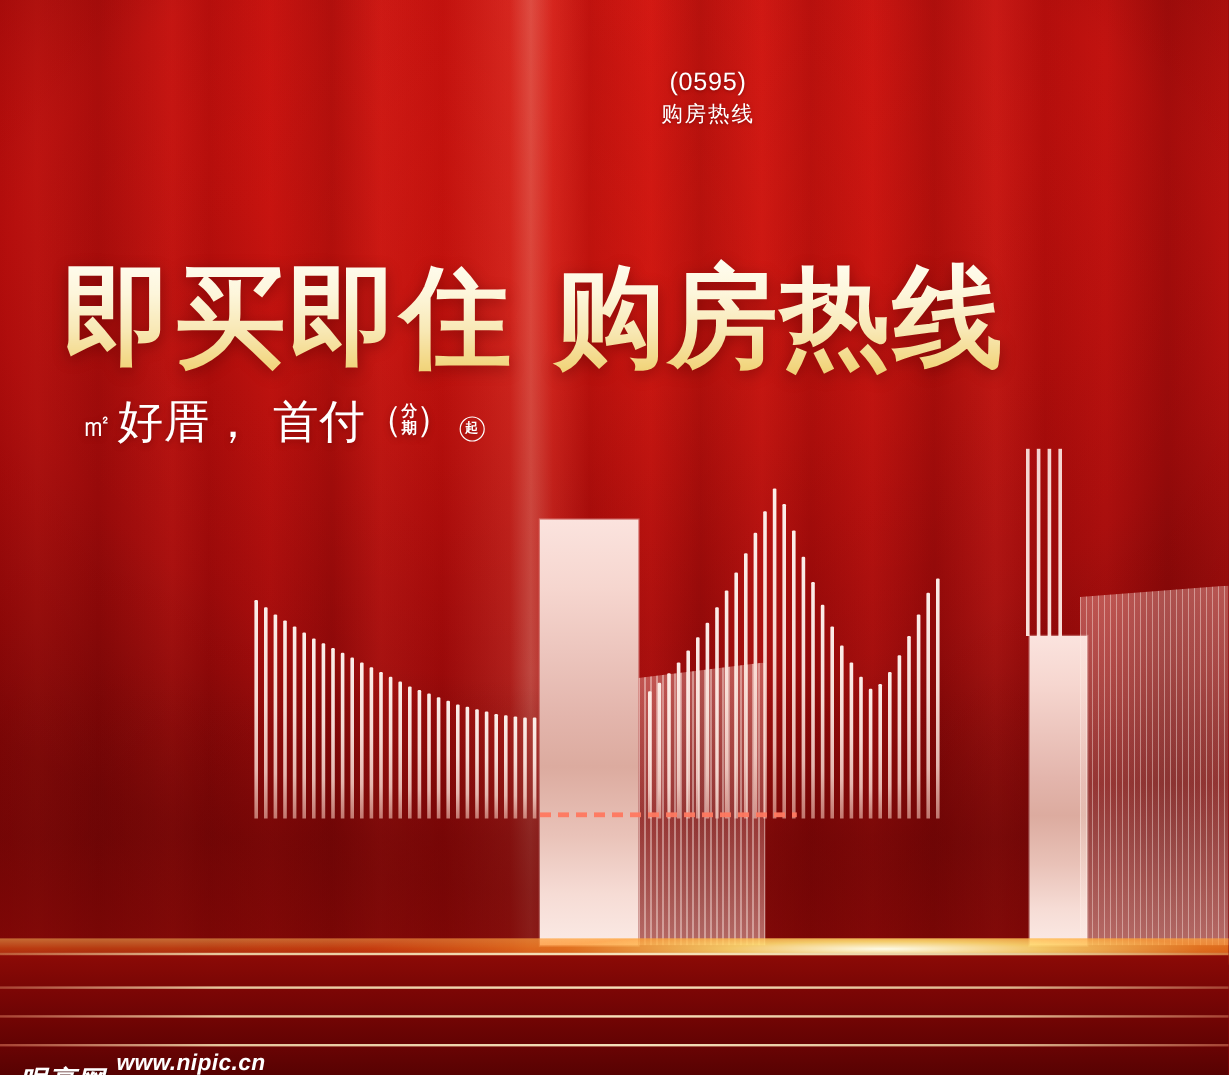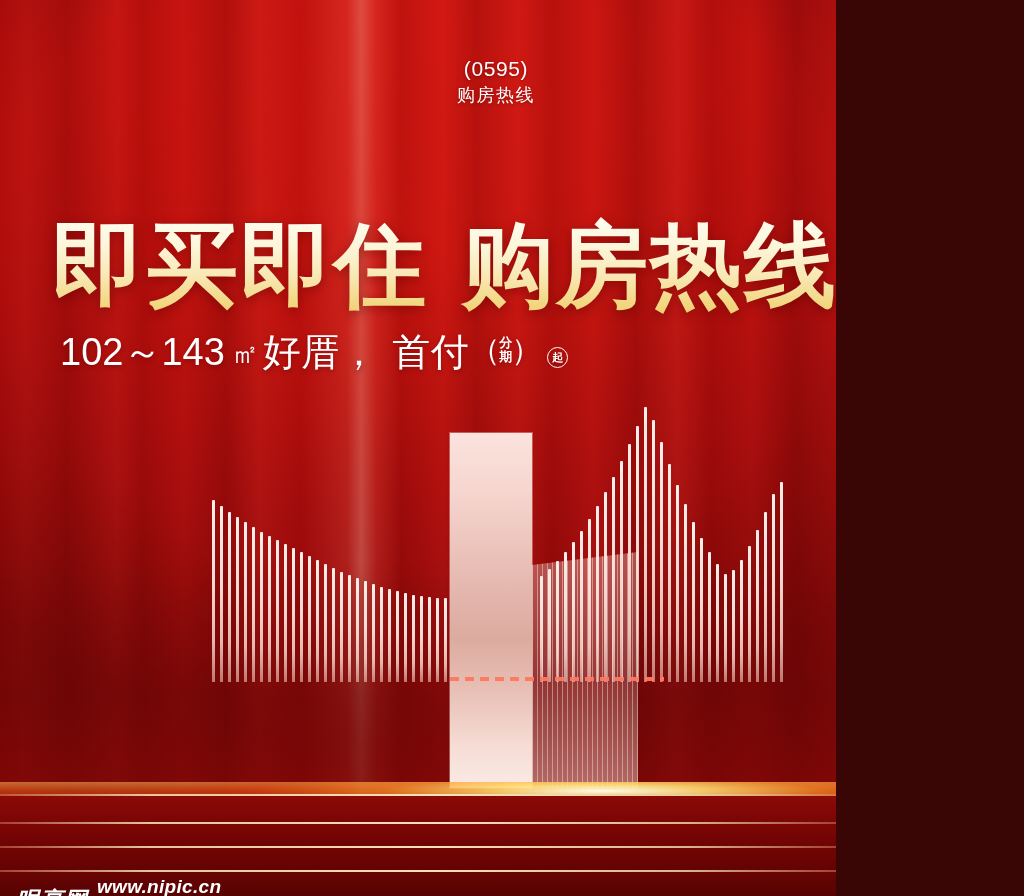--- a/index.html
+++ b/index.html
@@ -1,19 +1,19 @@
 <!DOCTYPE html>
 <html><head>
 <meta charset="utf-8">
 <style>
   html,body{margin:0;padding:0;background:#3a0505;}
   *{box-sizing:border-box;}
   #poster{
     position:relative;
-    width:836px;height:896px;
+    width:1024px;height:896px;
     overflow:hidden;
     font-family:"Liberation Sans","DejaVu Sans",sans-serif;
     background:#b40d0d;
   }
 
   
   .bg-base{
     position:absolute;inset:0;
     background:
       radial-gradient(120% 90% at 50% 0%, #d01410 0%, #c10f0d 32%, #a80b0b 62%, #8e0808 100%);
@@ -282,21 +282,20 @@
       <div class="tower" style="left: 858px; top: 530px; width: 48px; height: 258px;"></div>
       <div class="slab slant-r" style="left: 900px; top: 488px; width: 124px; height: 300px;"></div>
       <div class="dashline" style="bottom: 109px;"></div>
     </div>
 
   <div class="headline">
     <span>即买即住</span><span class="gap"></span><span>购房热线</span>
   </div>
 
   <div class="subline">
-    <span>102～143</span>
     <span class="sq">㎡</span>
     <span class="han">好厝</span>
     <span class="han comma">，</span>
     <span class="han">首付</span>
     <span class="paren-note">
       <span class="par">（</span>
       <span class="stk">
         <span>分</span>
         <span>期</span>
       </span>

